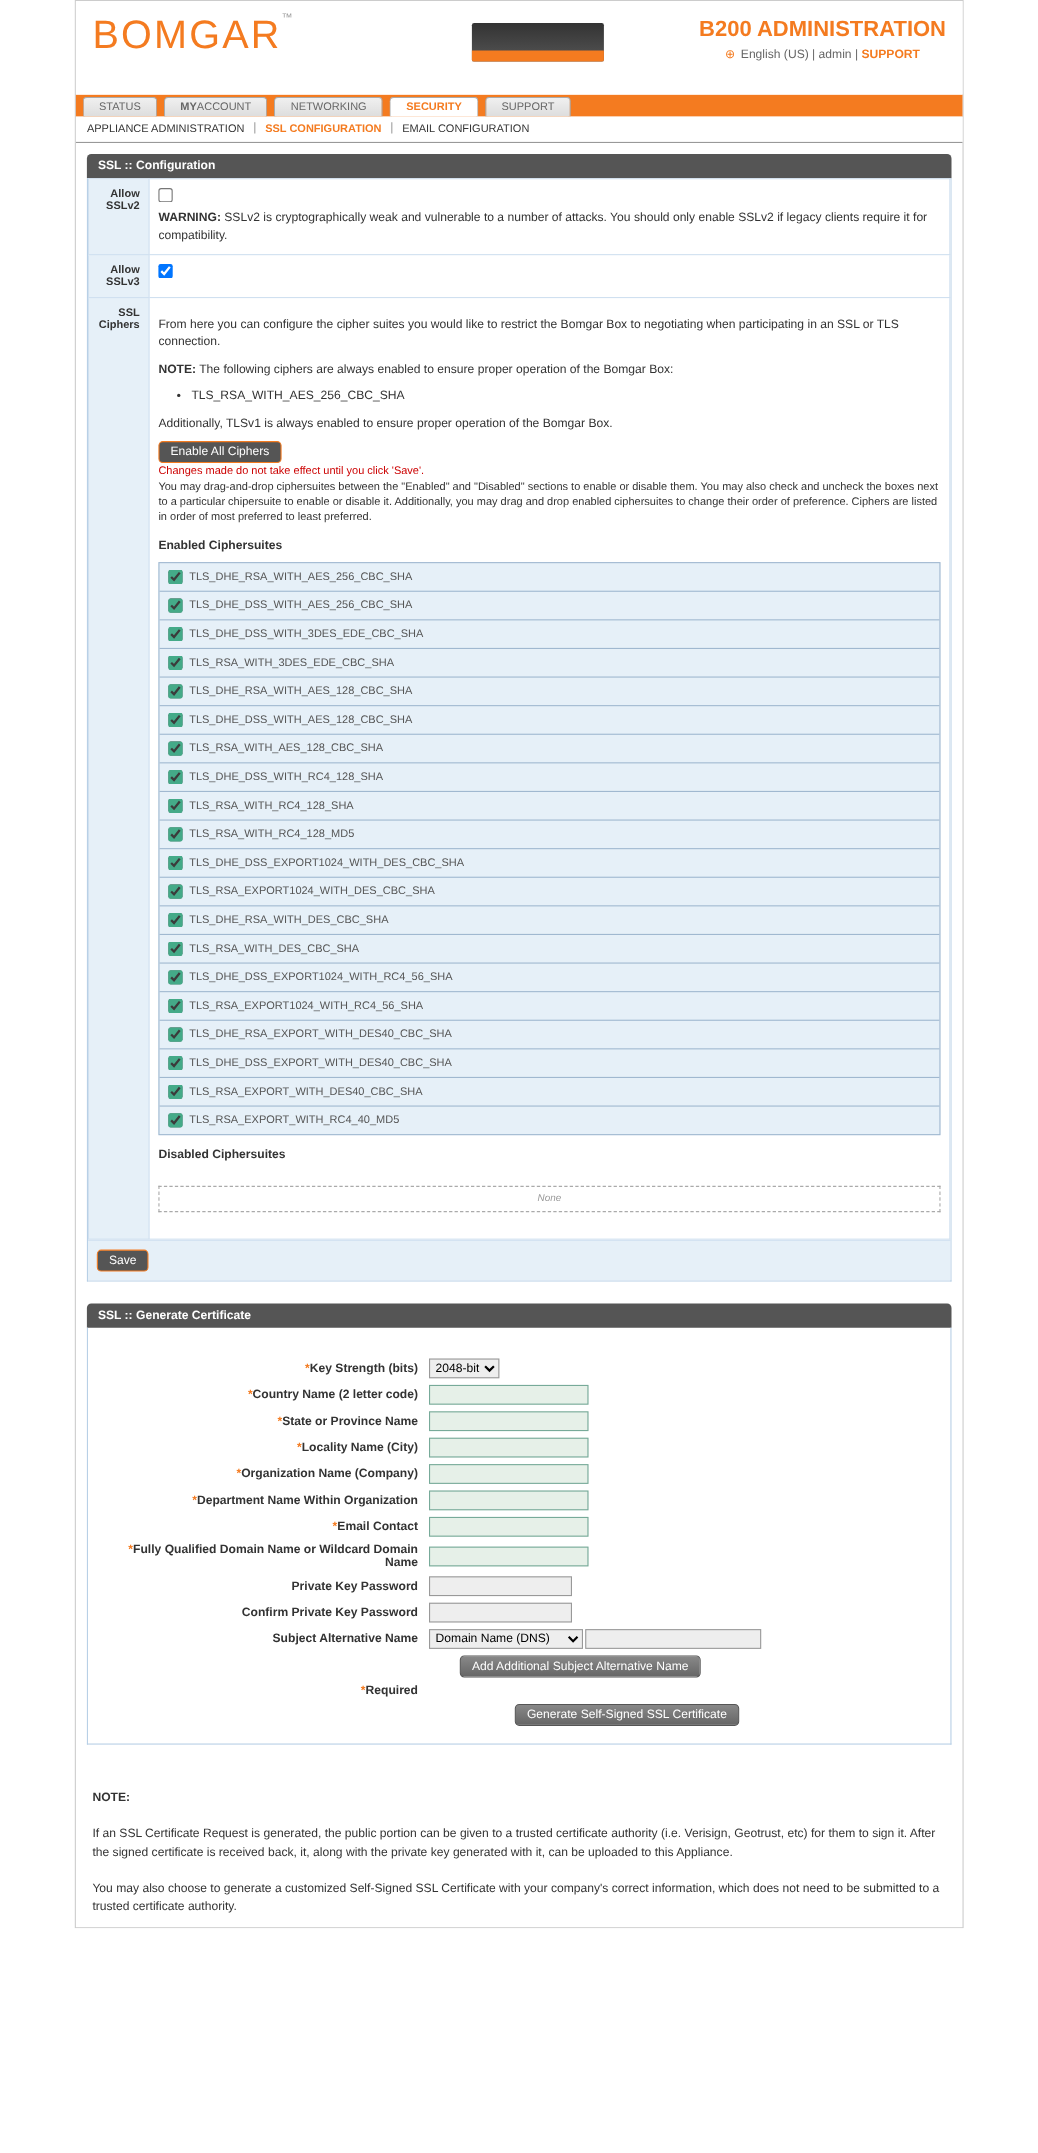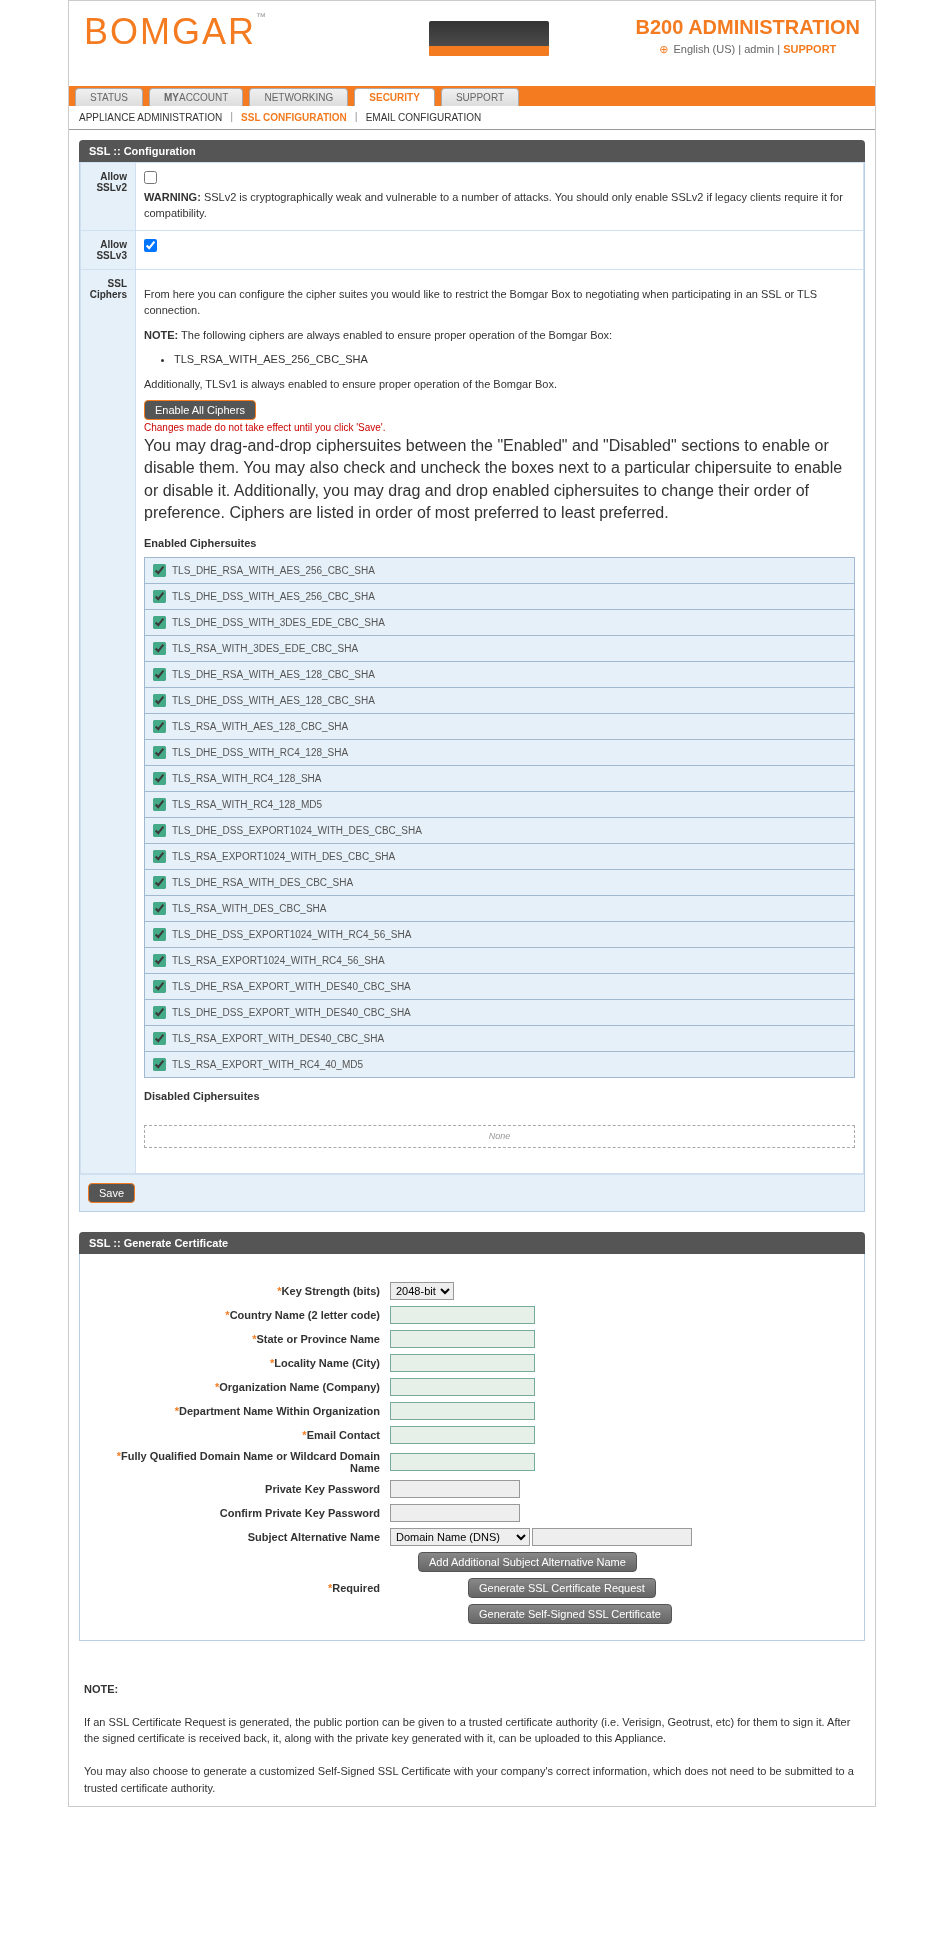--- a/index.html
+++ b/index.html
@@ -30,21 +30,21 @@
 .config-table { width: 100%; border-collapse: collapse; }
 .config-table td { vertical-align: top; padding: 8px; border: 1px solid #d0e0f0; }
 .config-table td.label-cell { width: 55px; background: #e6f0f8; text-align: right; font-weight: bold; font-size: 10px; color: #333; }
 .config-table td.content-cell { background: #fff; font-size: 11px; line-height: 1.5; }
 .warning-line { color: #333; }
 .warning-line b { font-weight: bold; }
 .content-cell p { margin: 8px 0; }
 .content-cell ul { margin: 6px 0 6px 30px; }
 .btn-dark { background: #555; color: #fff; border: 1px solid #f47b20; border-radius: 4px; padding: 3px 10px; font-size: 11px; cursor: pointer; }
 .red-note { color: #c00; font-size: 10px; }
-.help-note { color: #333; font-size: 16px; line-height: 1.4; }
+.help-note { color: #333; font-size: 10px; line-height: 1.4; }
 .cipher-section-title { font-weight: bold; font-size: 11px; margin: 10px 0 6px; color: #333; }
 .cipher-list { border: 1px solid #a0b8d0; background: #e6f0f8; }
 .cipher-item { border-bottom: 1px solid #a0b8d0; padding: 5px 8px; display: flex; align-items: center; gap: 6px; font-size: 10px; color: #555; cursor: grab; }
 .cipher-item:last-child { border-bottom: none; }
 .cipher-item input[type=checkbox] { accent-color: #4a8; }
 .disabled-zone { border: 1px dashed #aaa; text-align: center; padding: 4px; color: #999; font-size: 9px; font-style: italic; margin-top: 20px; }
 .save-row { background: #e6f0f8; padding: 8px; border-top: 1px solid #d0e0f0; }
 .gen-form { padding: 28px 10px 10px; }
 .form-row { display: flex; align-items: center; margin-bottom: 6px; }
 .form-label { width: 300px; text-align: right; padding-right: 10px; font-size: 11px; font-weight: bold; color: #333; }
@@ -262,23 +262,20 @@
           <div class="form-label"><span>Subject Alternative Name</span></div>
           <select class="form-select" style="width:140px"><option>Domain Name (DNS)</option></select>
           <input class="form-input" style="width: 160px; background: rgb(238, 238, 238); border: 1px solid rgb(153, 153, 153); margin-left: 2px;">
         </div>
         <div class="form-row">
           <div class="form-label"></div>
           <button class="btn-gray">Add Additional Subject Alternative Name</button>
         </div>
         <div class="form-row">
           <div class="form-label"><span class="req">*</span><span>Required</span></div>
-          <div style="flex:1;text-align:left;padding-left:50px">
-            <button class="btn-gray">Generate SSL Certificate Request</button>
-          </div>
         </div>
         <div class="form-row">
           <div class="form-label"></div>
           <div style="flex:1;text-align:left;padding-left:50px">
             <button class="btn-gray">Generate Self-Signed SSL Certificate</button>
           </div>
         </div>
       </div>
     </div>
   </div>

